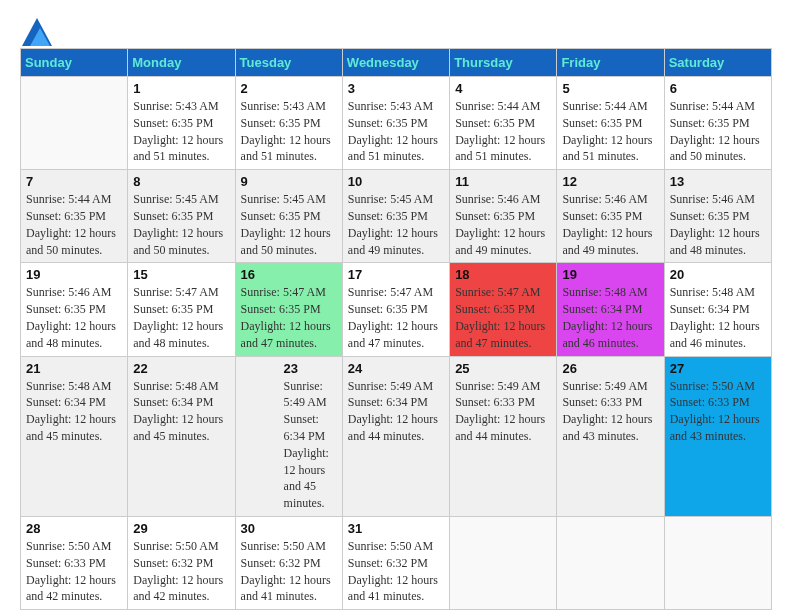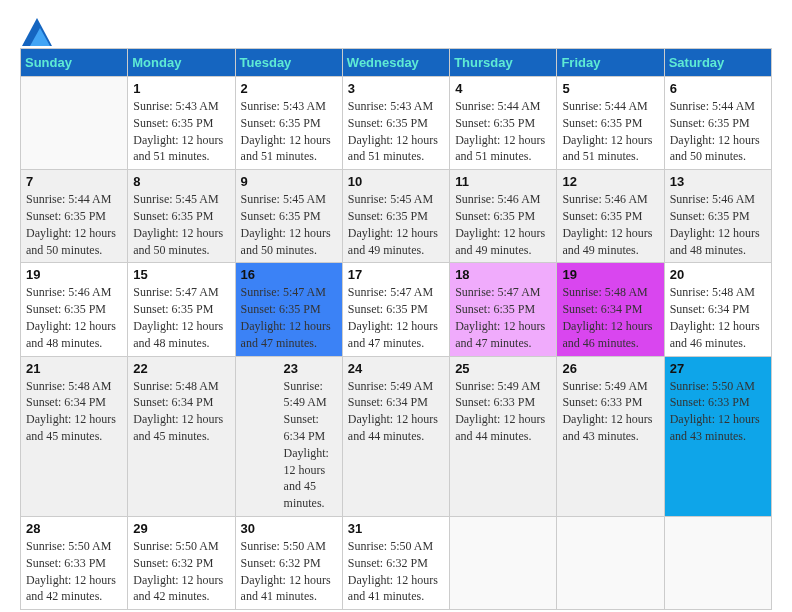--- a/index.html
+++ b/index.html
@@ -171,29 +171,29 @@
       </tr>
       <tr>
         <td style="background-color: rgb(255, 255, 255);">
           <span class="day-num">19</span>
           <div class="day-info">Sunrise: 5:46 AM<br>Sunset: 6:35 PM<br>Daylight: 12 hours and 48 minutes.</div>
         </td>
         <td style="background-color: rgb(255, 255, 255);">
           <span class="day-num">15</span>
           <div class="day-info">Sunrise: 5:47 AM<br>Sunset: 6:35 PM<br>Daylight: 12 hours and 48 minutes.</div>
         </td>
-        <td style="background-color: #3b82f6;">
+        <td style="background-color: #86efac;">
           <span class="day-num">16</span>
           <div class="day-info">Sunrise: 5:47 AM<br>Sunset: 6:35 PM<br>Daylight: 12 hours and 47 minutes.</div>
         </td>
         <td style="background-color: rgb(255, 255, 255);">
           <span class="day-num">17</span>
           <div class="day-info">Sunrise: 5:47 AM<br>Sunset: 6:35 PM<br>Daylight: 12 hours and 47 minutes.</div>
         </td>
-        <td style="background-color: #f0abfc;">
+        <td style="background-color: #ef4444;">
           <span class="day-num">18</span>
           <div class="day-info">Sunrise: 5:47 AM<br>Sunset: 6:35 PM<br>Daylight: 12 hours and 47 minutes.</div>
         </td>
         <td style="background-color: #d946ef;">
           <span class="day-num">19</span>
           <div class="day-info">Sunrise: 5:48 AM<br>Sunset: 6:34 PM<br>Daylight: 12 hours and 46 minutes.</div>
         </td>
         <td style="background-color: rgb(255, 255, 255);">
           <span class="day-num">20</span>
           <div class="day-info">Sunrise: 5:48 AM<br>Sunset: 6:34 PM<br>Daylight: 12 hours and 46 minutes.</div>

